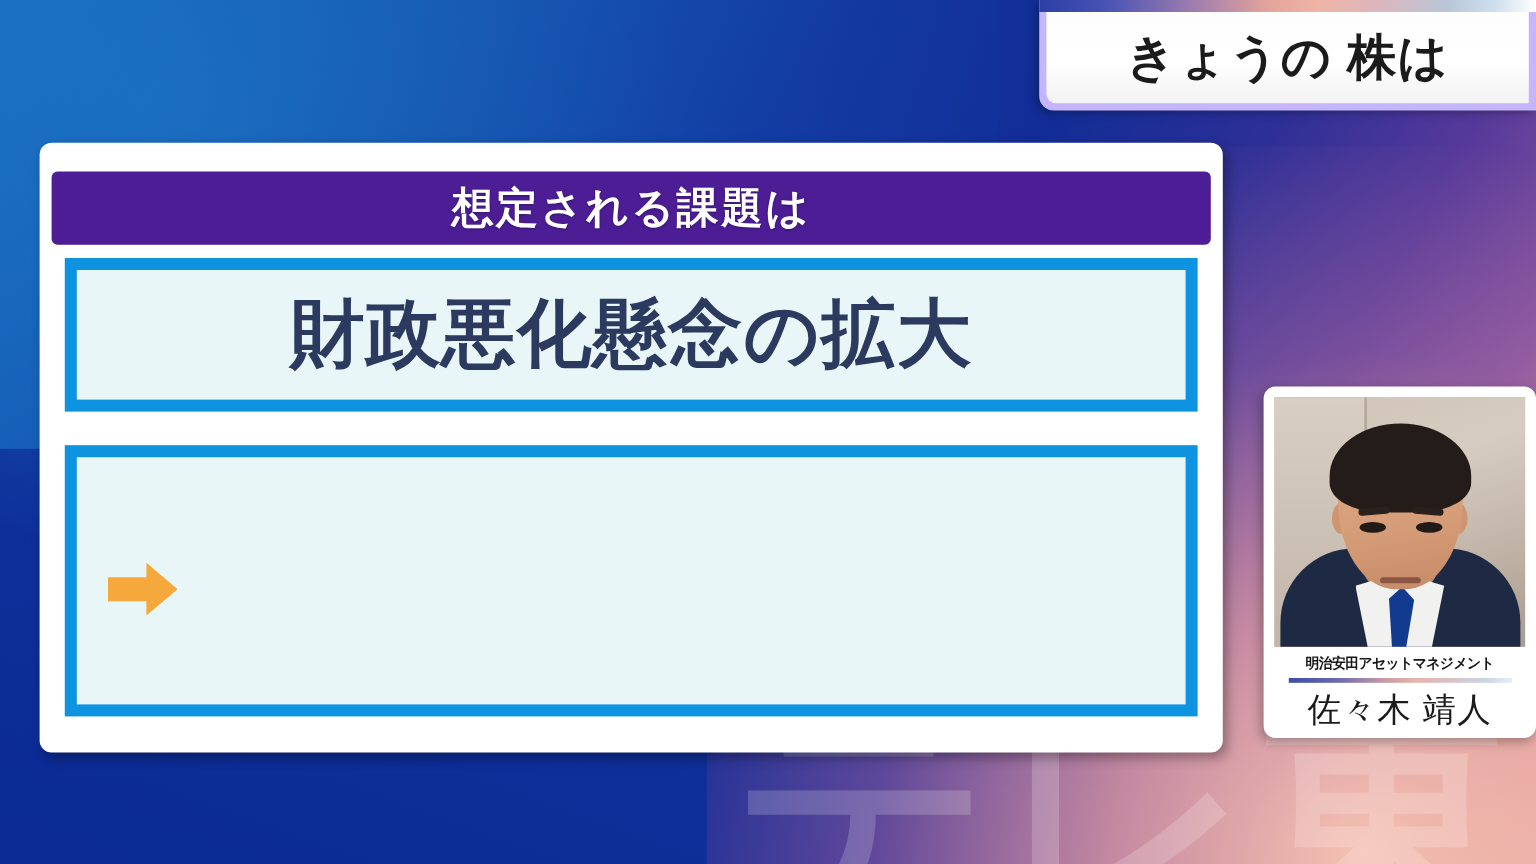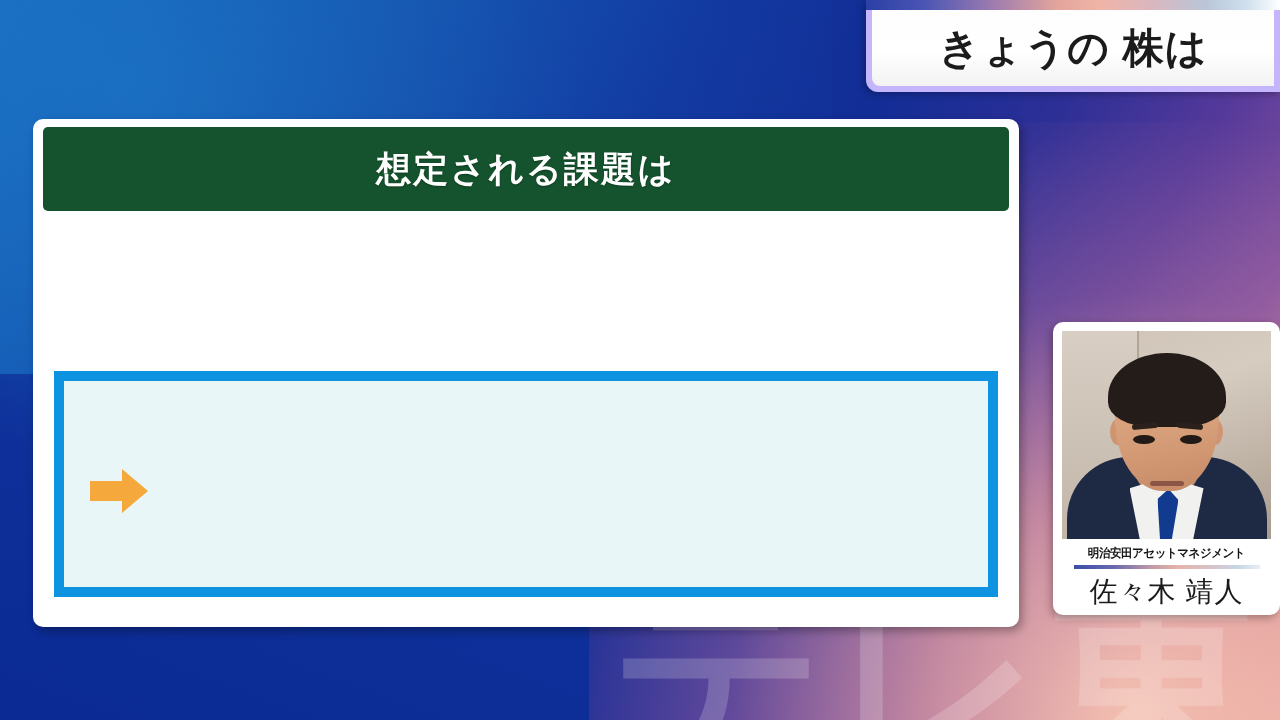--- a/index.html
+++ b/index.html
@@ -139,24 +139,24 @@
     height: 508px;
     background: #ffffff;
     border-radius: 10px;
     box-shadow: 3px 4px 10px rgba(0,0,0,0.33);
     box-sizing: border-box;
     padding: 0;
   }
   #panel-header {
     position: absolute;
     left: 10px;
-    top: 8px;
+    top: 24px;
     width: 966px;
-    height: 84px;
-    background: #14532d;
+    height: 61px;
+    background: #4c1d95;
     border-radius: 5px;
     display: flex;
     align-items: center;
     justify-content: center;
   }
   #panel-header-text {
     color: #ffffff;
     font-size: 35px;
     font-weight: bold;
     letter-spacing: 2px;
@@ -391,20 +391,23 @@
     <span id="program-banner-text">きょうの 株は</span>
   </div>
 </div>
 
 <div id="info-panel">
 
   <div id="panel-header">
     <span id="panel-header-text">想定される課題は</span>
   </div>
 
+  <div class="point-box" id="point-box-1">
+    <div class="point-line">財政悪化懸念の拡大</div>
+  </div>
 
   <div class="point-box" id="point-box-2">
     <div class="point-line" id="point-line-2b">
       <span id="arrow-icon">
         <svg width="62" height="48" viewBox="0 0 62 48" xmlns="http://www.w3.org/2000/svg">
           <polygon points="2,14 34,14 34,2 60,24 34,46 34,34 2,34" fill="#f5a93c"></polygon>
         </svg>
       </span>
     </div>
   </div>

